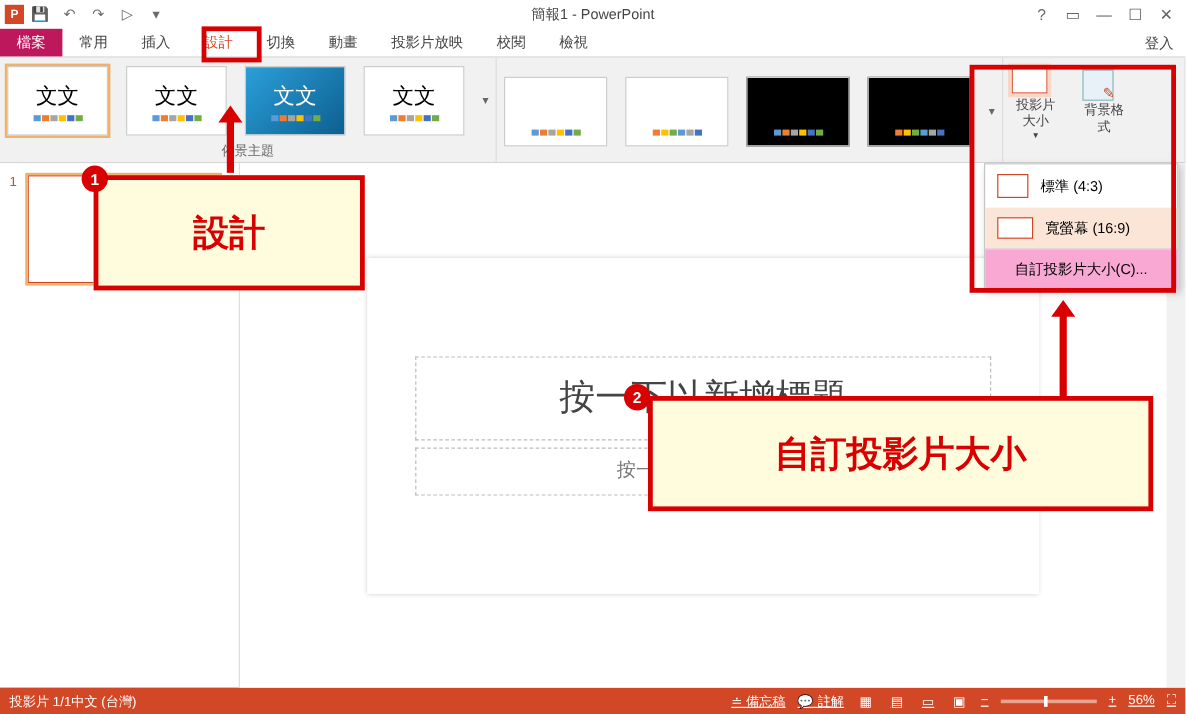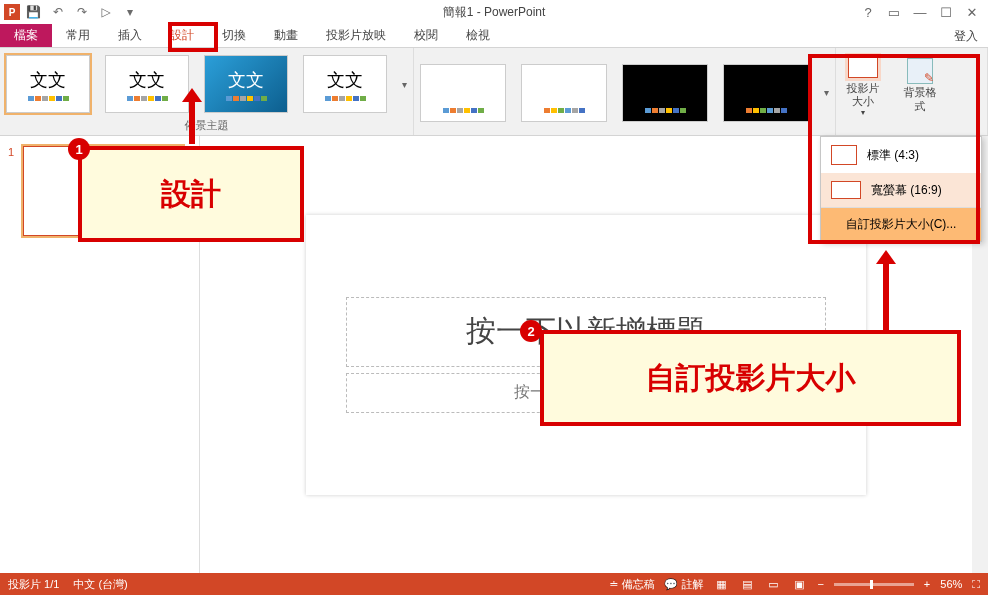--- a/index.html
+++ b/index.html
@@ -30,21 +30,21 @@
   .theme-thumb.sel { outline: 2px solid #f0b26b; }
   .theme-thumb.blue { background: linear-gradient(135deg,#2b9fd9,#0d5f8f); color:#fff; }
   .theme-txt { font-size: 18px; font-family: "DFKai-SB","KaiTi",serif; }
   .theme-bar { display: flex; gap: 1px; margin-top: 4px; }
   .theme-bar span { width: 6px; height: 5px; }
   .c1{background:#5b9bd5}.c2{background:#ed7d31}.c3{background:#a5a5a5}.c4{background:#ffc000}.c5{background:#4472c4}.c6{background:#70ad47}
 
   .variant-thumb { width: 86px; height: 58px; border: 1px solid #ccc; background: #fff; cursor: pointer; display:flex; align-items:flex-end; justify-content:center; padding-bottom:8px;}
   .variant-thumb.dark { background: #000; }
 
-  .big-btn { width: 42px; display: flex; flex-direction: column; align-items: center; cursor: pointer; font-size: 11px; color: #444; text-align: center; line-height: 1.2; }
+  .big-btn { width: 42px; display: flex; flex-direction: column; cursor: pointer; font-size: 11px; color: #444; text-align: center; line-height: 1.2; }
   .big-btn .ico { width: 32px; height: 26px; margin-bottom: 2px; display:flex; align-items:center; justify-content:center; }
   .slidesize-ico { border:1px solid #d24726; background:#fff; width:30px; height:22px; outline:3px solid #f8d7c8; }
   .bgfmt-ico { width:26px; height:26px; background:#e8f0f8; border:1px solid #8bb; position:relative; }
   .bgfmt-ico::after{ content:'✎'; color:#d24726; position:absolute; right:-2px; bottom:-2px; font-size:12px;}
 
   
   .workspace { display: flex; height: calc(100% - 24px - 24px - 88px - 22px); background: #fff; }
   .slide-panel { width: 200px; border-right: 1px solid #ddd; padding: 10px 8px; }
   .slide-num { font-size: 11px; color: #d24726; display:inline-block; vertical-align:top; margin-right:4px;}
   .slide-thumb { width: 160px; height: 90px; border: 1px solid #d24726; outline: 2px solid #f0b26b; background: #fff; display:inline-block;}
@@ -54,26 +54,26 @@
   .ph.title { height: 70px; font-size: 30px; font-family: "DFKai-SB","KaiTi",serif; color:#444; display:flex;align-items:center;justify-content:center; margin-bottom:6px;}
   .ph.sub { height: 40px; font-size: 16px; display:flex;align-items:center;justify-content:center;}
   .scroll-y { width: 16px; background: #f1f1f1; }
 
   
   .size-menu { position: absolute; right: 6px; top: 136px; width: 162px; background: #fff; border: 1px solid #c6c6c6; box-shadow: 2px 2px 6px rgba(0,0,0,.2); z-index: 5; }
   .size-item { display: flex; align-items: center; gap: 10px; padding: 8px 10px; font-size: 12px; cursor: pointer; }
   .size-item.hover { background: #fbe5d6; }
   .size-swatch { width: 26px; height: 20px; border: 1px solid #d24726; background: #fff; }
   .size-swatch.wide { width: 30px; height: 18px; }
-  .size-custom { border-top: 1px solid #ddd; padding: 8px 10px; font-size: 12px; text-align: center; cursor: pointer; background:#fdba74;}
+  .size-custom { border-top: 1px solid #ddd; padding: 8px 10px; font-size: 12px; text-align: center; cursor: pointer; background:#f9a8d4;}
 
   
   .statusbar { height: 22px; background: #d24726; color: #fff; display: flex; align-items: center; font-size: 11px; padding: 0 8px; justify-content: space-between; }
-  .status-left { display: flex; gap: 14px; align-items:flex-start;}
-  .status-right { display: flex; gap: 10px; align-items: center; }
+  .status-left { display: flex; align-items:flex-start;}
+  .status-right { display: flex; gap: 10px; align-items: center; text-decoration: underline; }
   .view-btn { width:16px; height:14px; display:flex;align-items:center;justify-content:center; cursor:pointer;}
   .zoom-slider { width: 80px; height: 3px; background: rgba(255,255,255,.5); position: relative; }
   .zoom-thumb { position:absolute; left:45%; top:-3px; width:3px; height:9px; background:#fff;}
 
   
   .callout-box { position: absolute; border: 4px solid #d80000; z-index: 20; pointer-events: none; }
   .callout-label { position: absolute; background: #fffbdd; border: 4px solid #d80000; color: #d80000; font-size: 30px; font-weight: bold; display: flex; align-items: center; justify-content: center; z-index: 20; pointer-events:none;}
   .callout-num { position: absolute; width: 22px; height: 22px; border-radius: 50%; background: #d80000; color: #fff; font-size: 13px; font-weight: bold; display: flex; align-items: center; justify-content: center; z-index: 21; pointer-events:none;}
   .arrow-up { position:absolute; width:12px; height:40px; z-index:19; pointer-events:none;}
   .arrow-up::before{content:'';position:absolute;left:3px;width:6px;height:100%;background:#d80000;}

